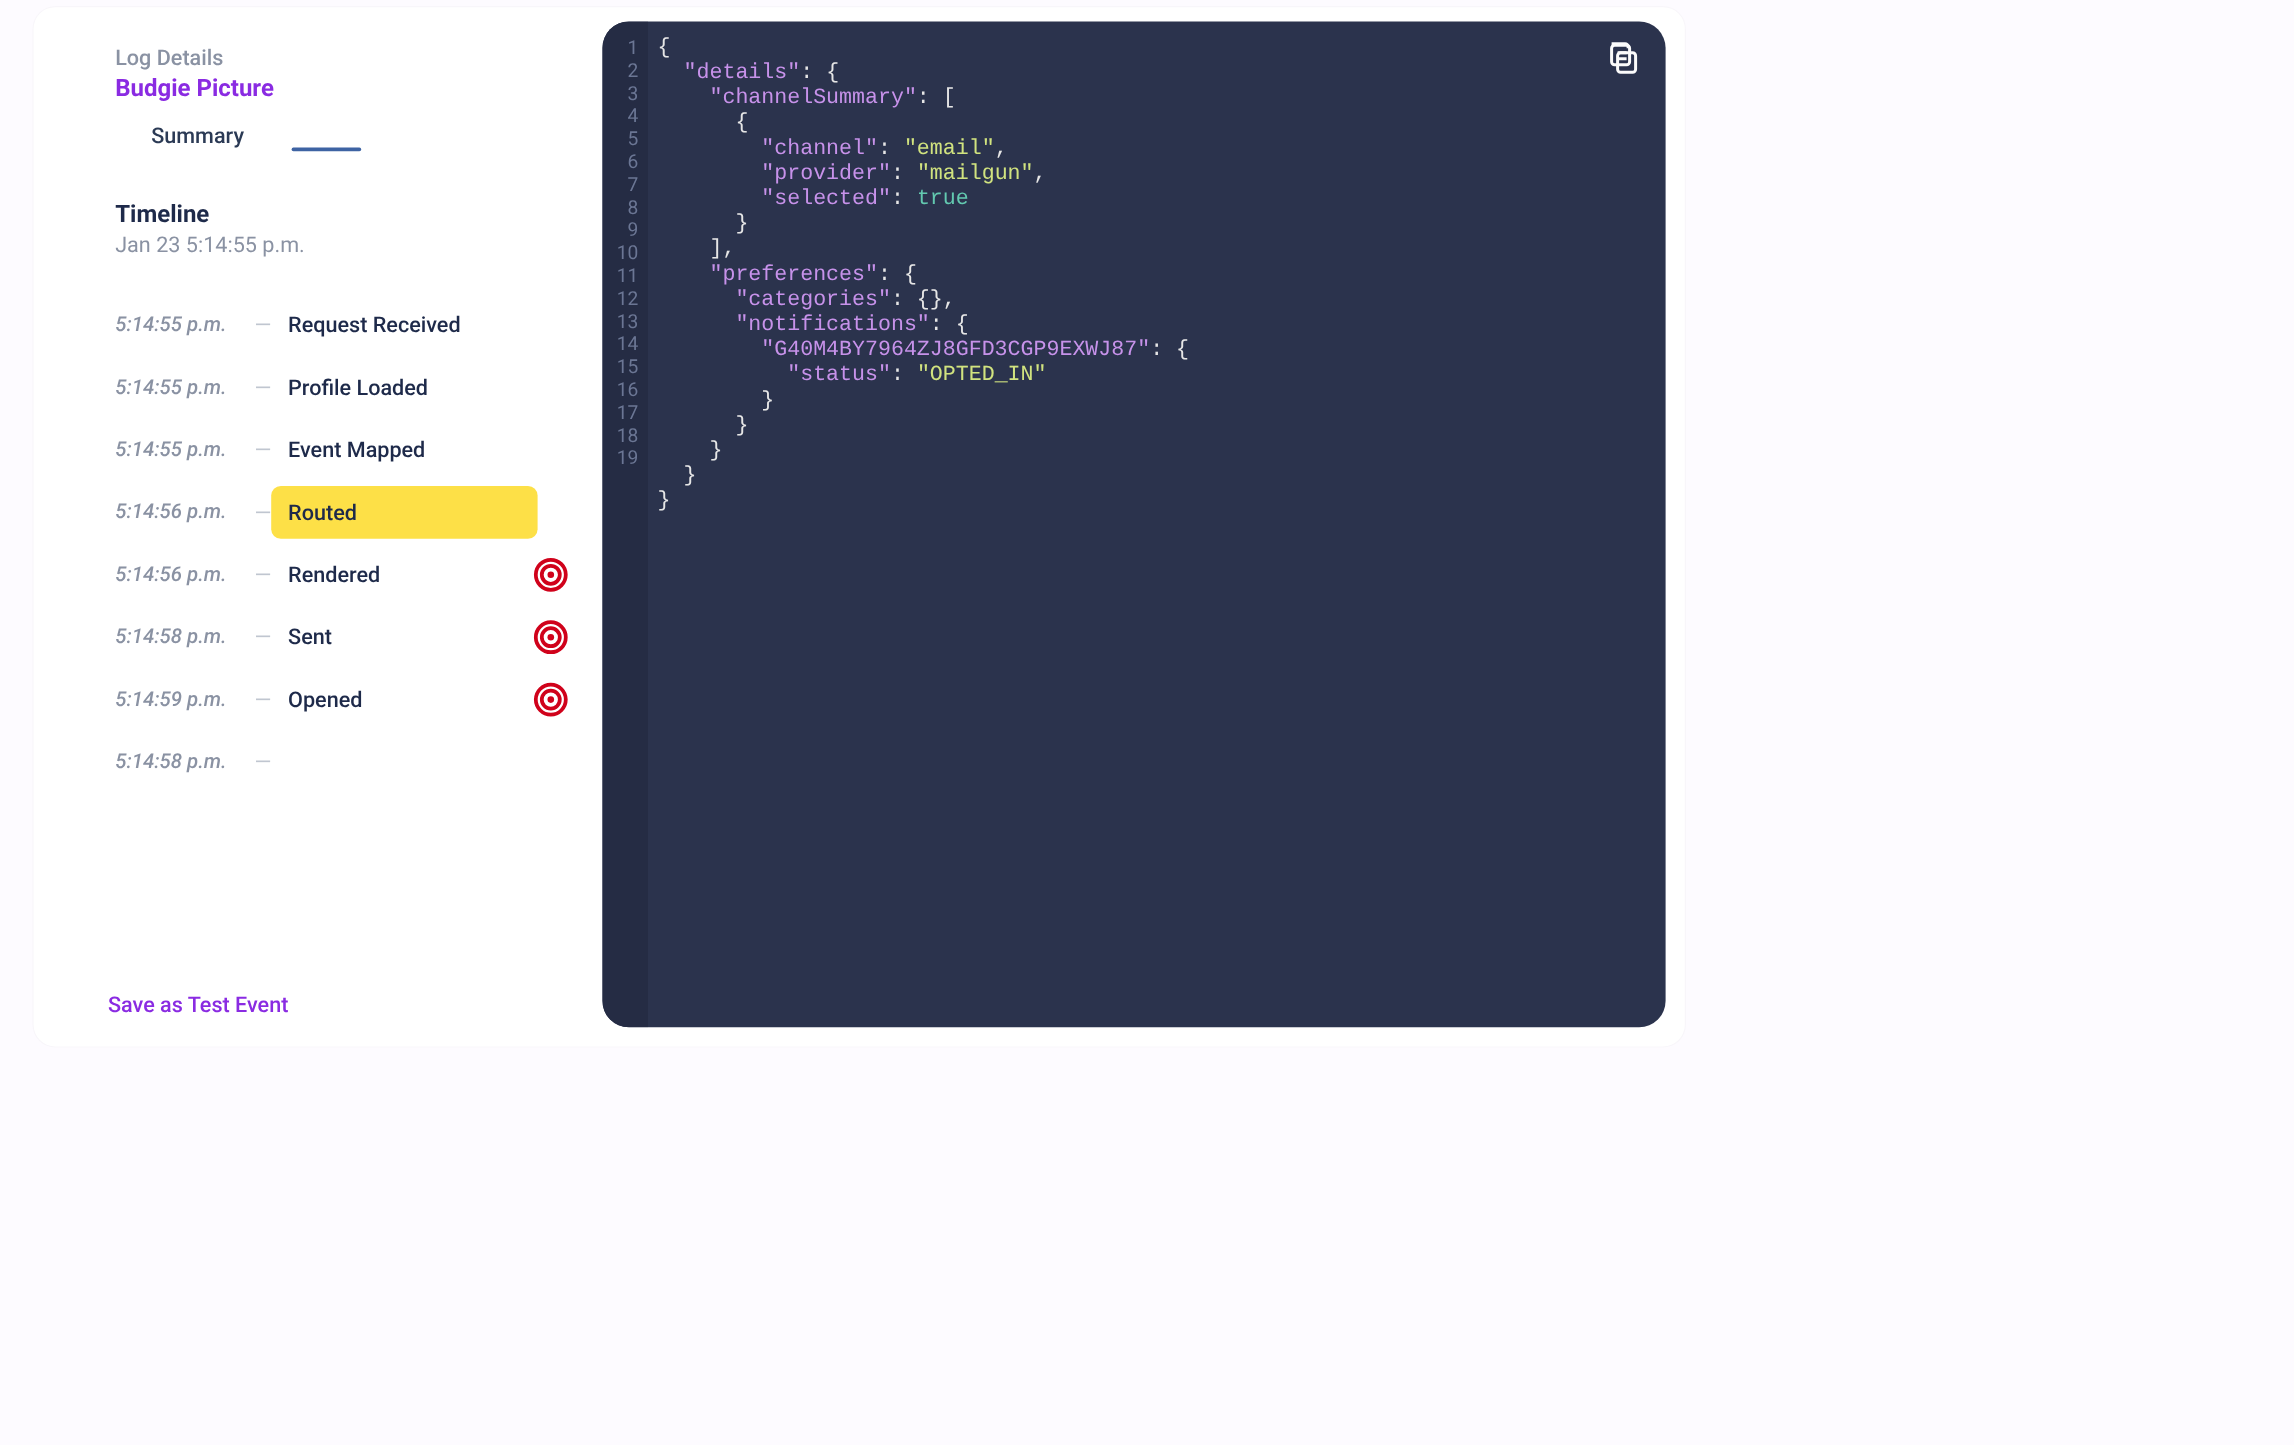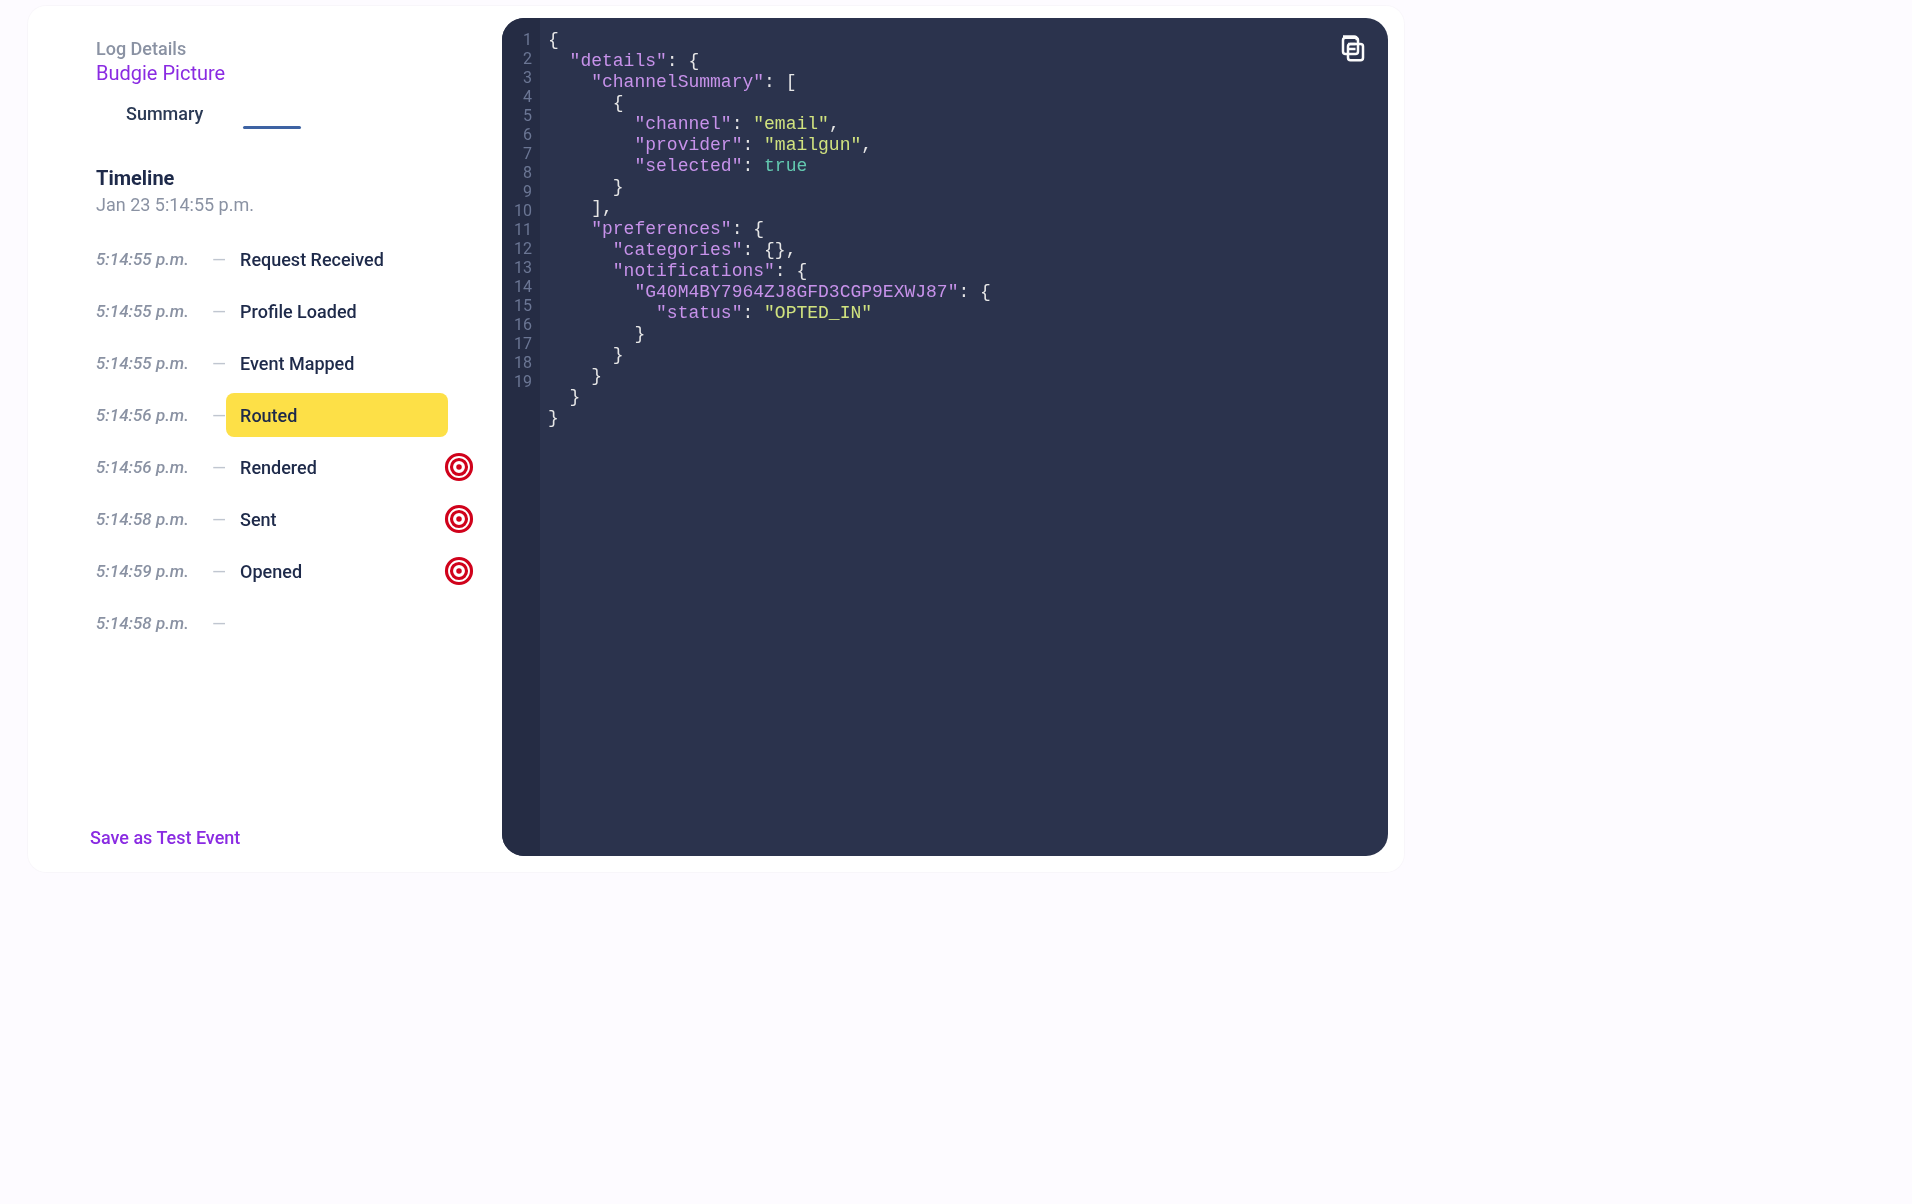--- a/index.html
+++ b/index.html
@@ -33,26 +33,26 @@
   }
   .log-details-label {
     font-size: 18px;
     color: #8a92a3;
     font-weight: 500;
     margin-bottom: 2px;
   }
   .log-title {
     font-size: 20px;
     color: #8a2be2;
-    font-weight: 400;
+    font-weight: 700;
     margin-bottom: 18px;
   }
   .tabs {
     display: flex;
-    align-items: center;
+    align-items: flex-start;
     gap: 40px;
     margin-bottom: 16px;
     padding-left: 30px;
   }
   .tab {
     font-size: 18px;
     color: #2b3a55;
     font-weight: 500;
     padding-bottom: 8px;
     cursor: pointer;
@@ -72,21 +72,21 @@
   .section-heading {
     font-size: 20px;
     font-weight: 700;
     color: #1e2a4a;
     margin-top: 18px;
   }
   .section-sub {
     font-size: 18px;
     color: #8a92a3;
     margin-top: 4px;
-    margin-bottom: 20px;
+    margin-bottom: 32px;
   }
   .timeline {
     display: flex;
     flex-direction: column;
     gap: 4px;
   }
   .timeline-row {
     display: flex;
     align-items: center;
     height: 48px;

